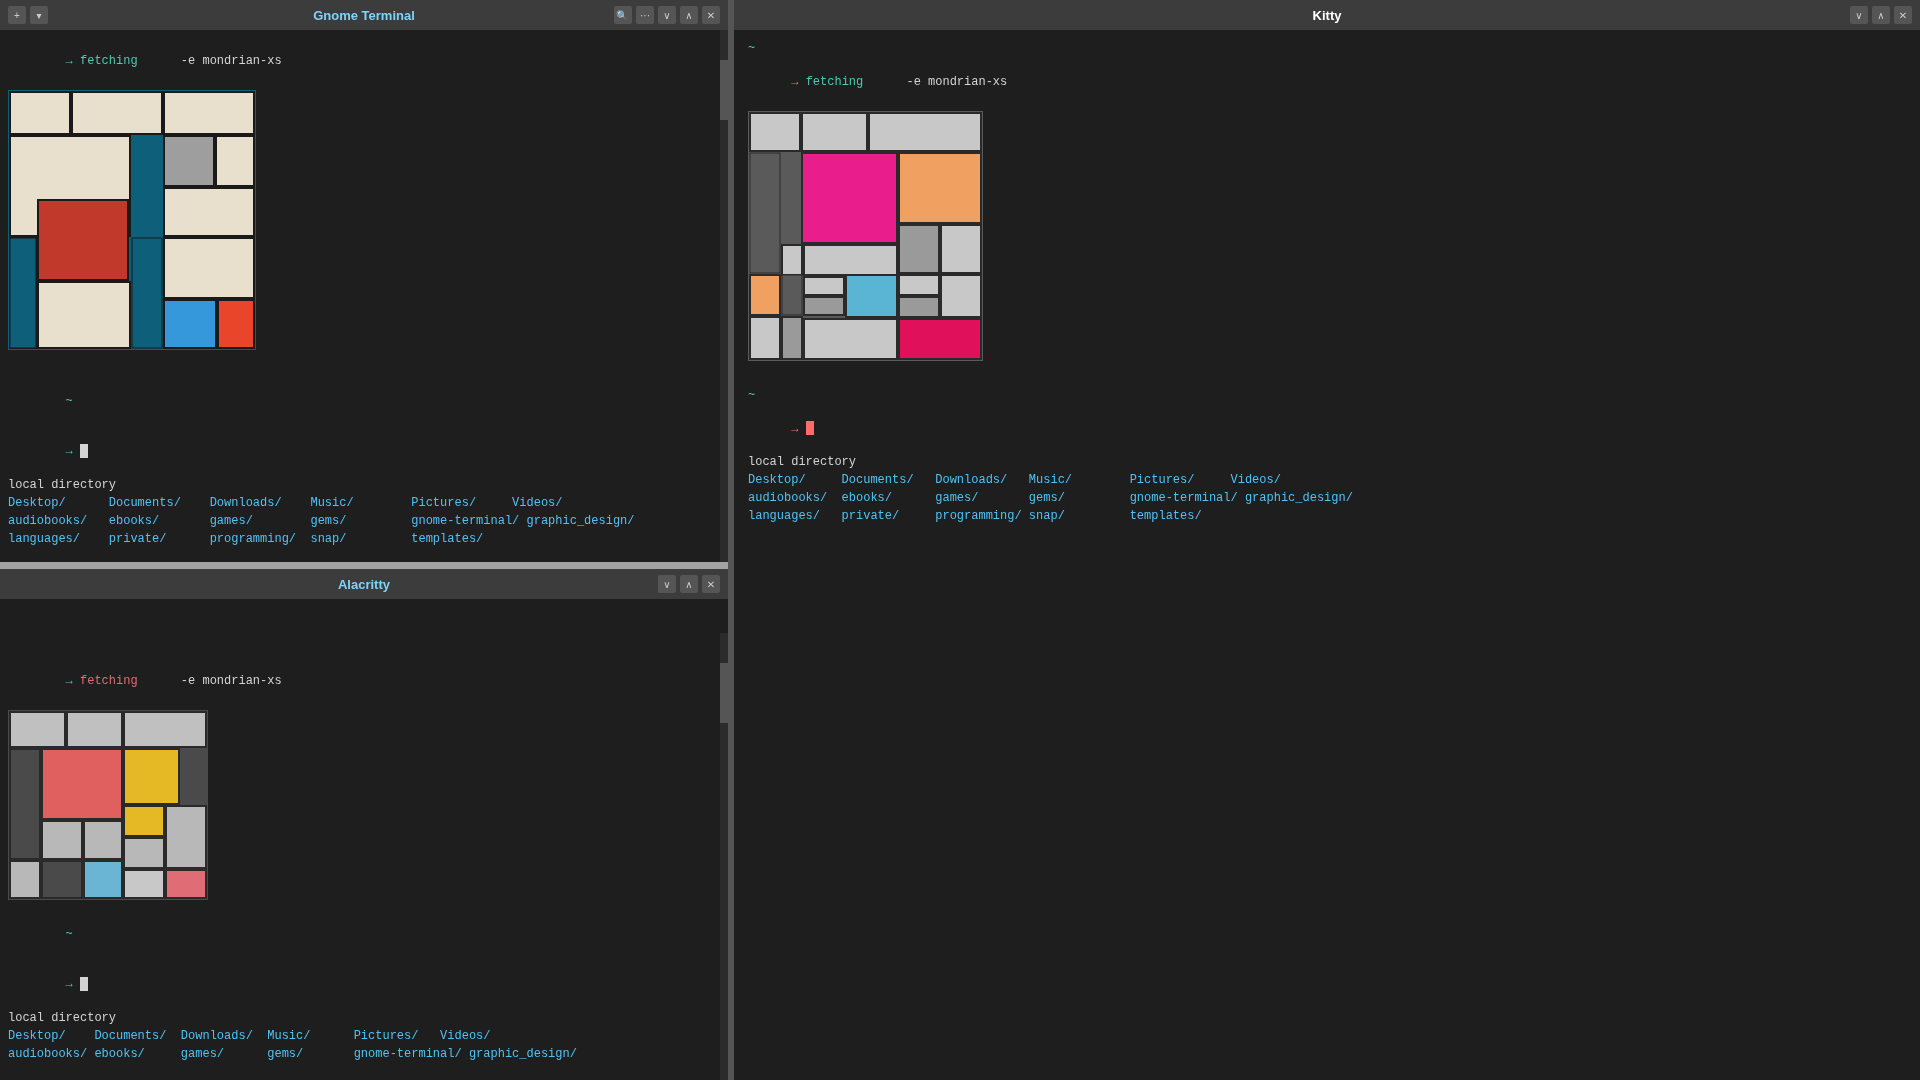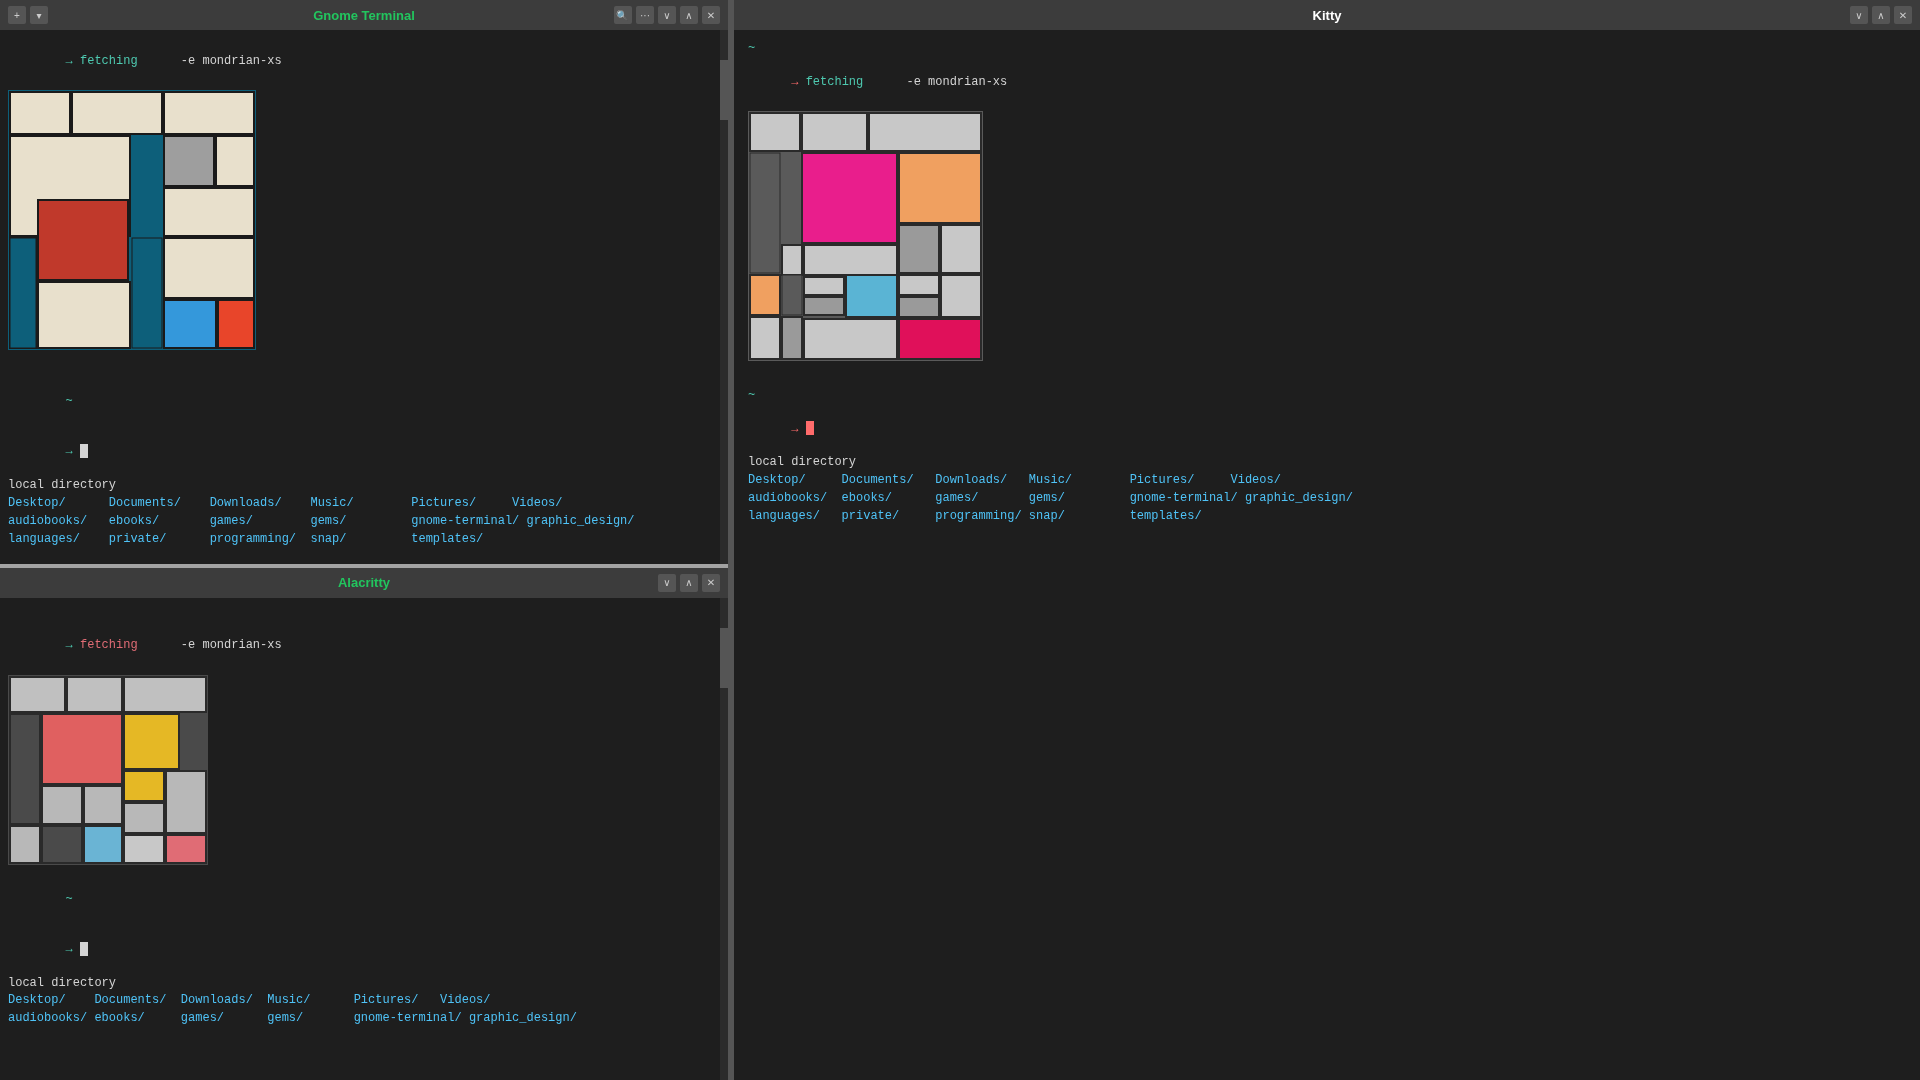--- a/index.html
+++ b/index.html
@@ -44,21 +44,21 @@
       display: flex;
       align-items: center;
       justify-content: center;
       position: relative;
       flex-shrink: 0;
     }
 
     .terminal-titlebar-title {
       font-family: sans-serif;
       font-size: 13px;
-      color: #22c55e;
+      color: #7dd3fc;
       font-weight: bold;
     }
 
     .terminal-titlebar-controls {
       position: absolute;
       right: 8px;
       display: flex;
       gap: 4px;
       align-items: center;
     }
@@ -282,21 +282,21 @@
 audiobooks/   ebooks/       games/        gems/         gnome-terminal/ graphic_design/
 languages/    private/      programming/  snap/         templates/</div>
 
       
       <div class="scrollbar-right">
         <div class="scrollbar-thumb"></div>
       </div>
     </div>
   </div>
 
-  <div class="terminal-window" style="flex: 1; border-top: 4px solid #a3a3a3;">
+  <div class="terminal-window" style="flex: 1; border-top: 7px solid #a3a3a3; gap: 34px;">
     <div class="terminal-titlebar">
       <span class="terminal-titlebar-title">Alacritty</span>
       <div class="terminal-titlebar-controls">
         <button class="ctrl-btn">∨</button>
         <button class="ctrl-btn">∧</button>
         <button class="ctrl-btn close">✕</button>
       </div>
     </div>
     <div class="terminal-body">
       

